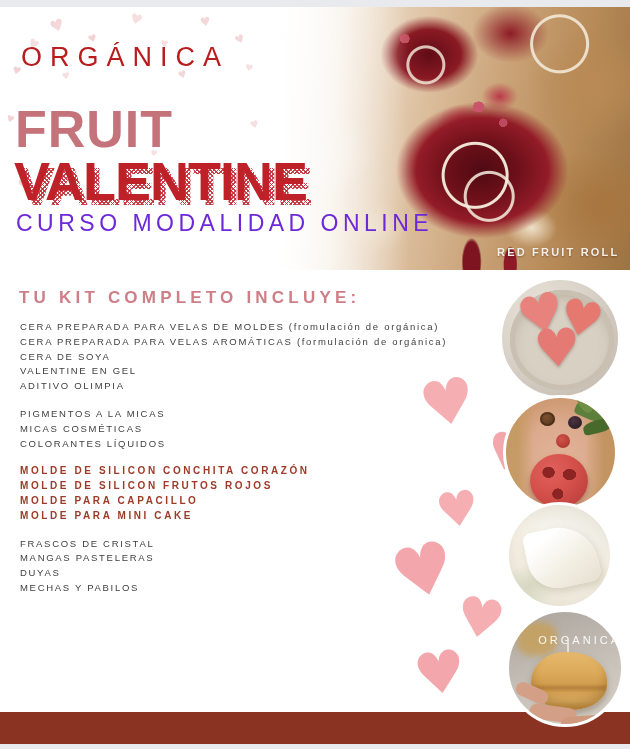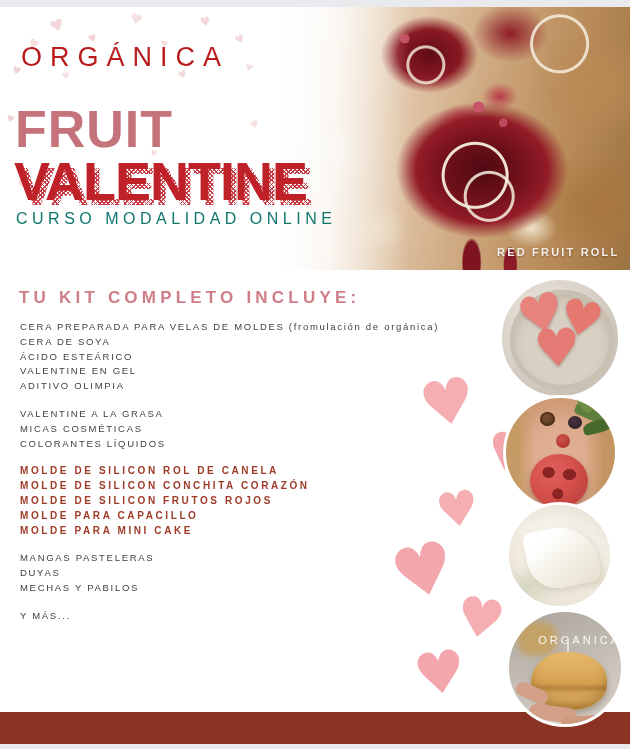--- a/index.html
+++ b/index.html
@@ -76,21 +76,21 @@
   .title-valentine::after {
     content:attr(data-text); position:absolute; left:5px; top:5px; z-index:-1;
     color:transparent;
     background-image:
       repeating-linear-gradient(45deg, rgba(196,48,58,.9) 0 1.2px, rgba(255,255,255,0) 1.2px 3px),
       repeating-linear-gradient(-45deg, rgba(196,48,58,.9) 0 1.2px, rgba(255,255,255,0) 1.2px 3px);
     -webkit-background-clip:text; background-clip:text;
   }
   .subtitle {
     position:absolute; left:16px; top:210px; z-index:4;
-    font-size:16px; font-weight:400; letter-spacing:4.5px; color:#0f766e;
+    font-size:23px; font-weight:400; letter-spacing:4.5px; color:#6d28d9;
   }
 
   
   .kit-heading {
     position:absolute; left:19px; top:288px;
     font-size:17px; font-weight:bold; letter-spacing:4.2px; color:#ce7e86;
   }
   .kit-list { position:absolute; left:20px; top:320px; width:460px; }
   .kit-group { margin-bottom:13px; }
   .kit-item {
@@ -205,44 +205,41 @@
 
   <div class="wordmark">ORGÁNICA</div>
   <div class="title-sweet">FRUIT</div>
   <div class="title-valentine" data-text="VALENTINE">VALENTINE</div>
   <div class="subtitle">CURSO MODALIDAD ONLINE</div>
 
   <div class="kit-heading">TU KIT COMPLETO INCLUYE:</div>
   <div class="kit-list">
     <div class="kit-group">
       <div class="kit-item">CERA PREPARADA PARA VELAS DE MOLDES (fromulación de orgánica)</div>
+      <div class="kit-item">CERA PREPARADA PARA VELAS AROMÁTICAS (formulación de orgánica)</div>
       <div class="kit-item">CERA DE SOYA</div>
-      <div class="kit-item">ÁCIDO ESTEÁRICO</div>
       <div class="kit-item">VALENTINE EN GEL</div>
       <div class="kit-item">ADITIVO OLIMPIA</div>
     </div>
     <div class="kit-group">
-      <div class="kit-item">VALENTINE A LA GRASA</div>
+      <div class="kit-item">PIGMENTOS A LA MICAS</div>
       <div class="kit-item">MICAS COSMÉTICAS</div>
       <div class="kit-item">COLORANTES LÍQUIDOS</div>
     </div>
     <div class="kit-group accent">
-      <div class="kit-item">MOLDE DE SILICON ROL DE CANELA</div>
       <div class="kit-item">MOLDE DE SILICON CONCHITA CORAZÓN</div>
       <div class="kit-item">MOLDE DE SILICON FRUTOS ROJOS</div>
       <div class="kit-item">MOLDE PARA CAPACILLO</div>
       <div class="kit-item">MOLDE PARA MINI CAKE</div>
     </div>
     <div class="kit-group">
+      <div class="kit-item">FRASCOS DE CRISTAL</div>
       <div class="kit-item">MANGAS PASTELERAS</div>
       <div class="kit-item">DUYAS</div>
       <div class="kit-item">MECHAS Y PABILOS</div>
-    </div>
-    <div class="kit-group">
-      <div class="kit-item">Y MÁS...</div>
     </div>
   </div>
 
   <span class="sketch-heart" style="left:420px;top:372px;font-size:62px;color:#f5aeb2;transform:rotate(-10deg);">♥</span>
   <span class="sketch-heart" style="left:486px;top:428px;font-size:50px;color:#f3a6ab;transform:rotate(14deg);">♥</span>
   <span class="sketch-heart" style="left:436px;top:485px;font-size:48px;color:#f5aeb2;transform:rotate(-8deg);">♥</span>
   <span class="sketch-heart" style="left:392px;top:536px;font-size:70px;color:#f3a6ab;transform:rotate(-14deg);">♥</span>
   <span class="sketch-heart" style="left:456px;top:592px;font-size:54px;color:#f5aeb2;transform:rotate(10deg);">♥</span>
   <span class="sketch-heart" style="left:414px;top:644px;font-size:58px;color:#f3a6ab;transform:rotate(-8deg);">♥</span>
 

